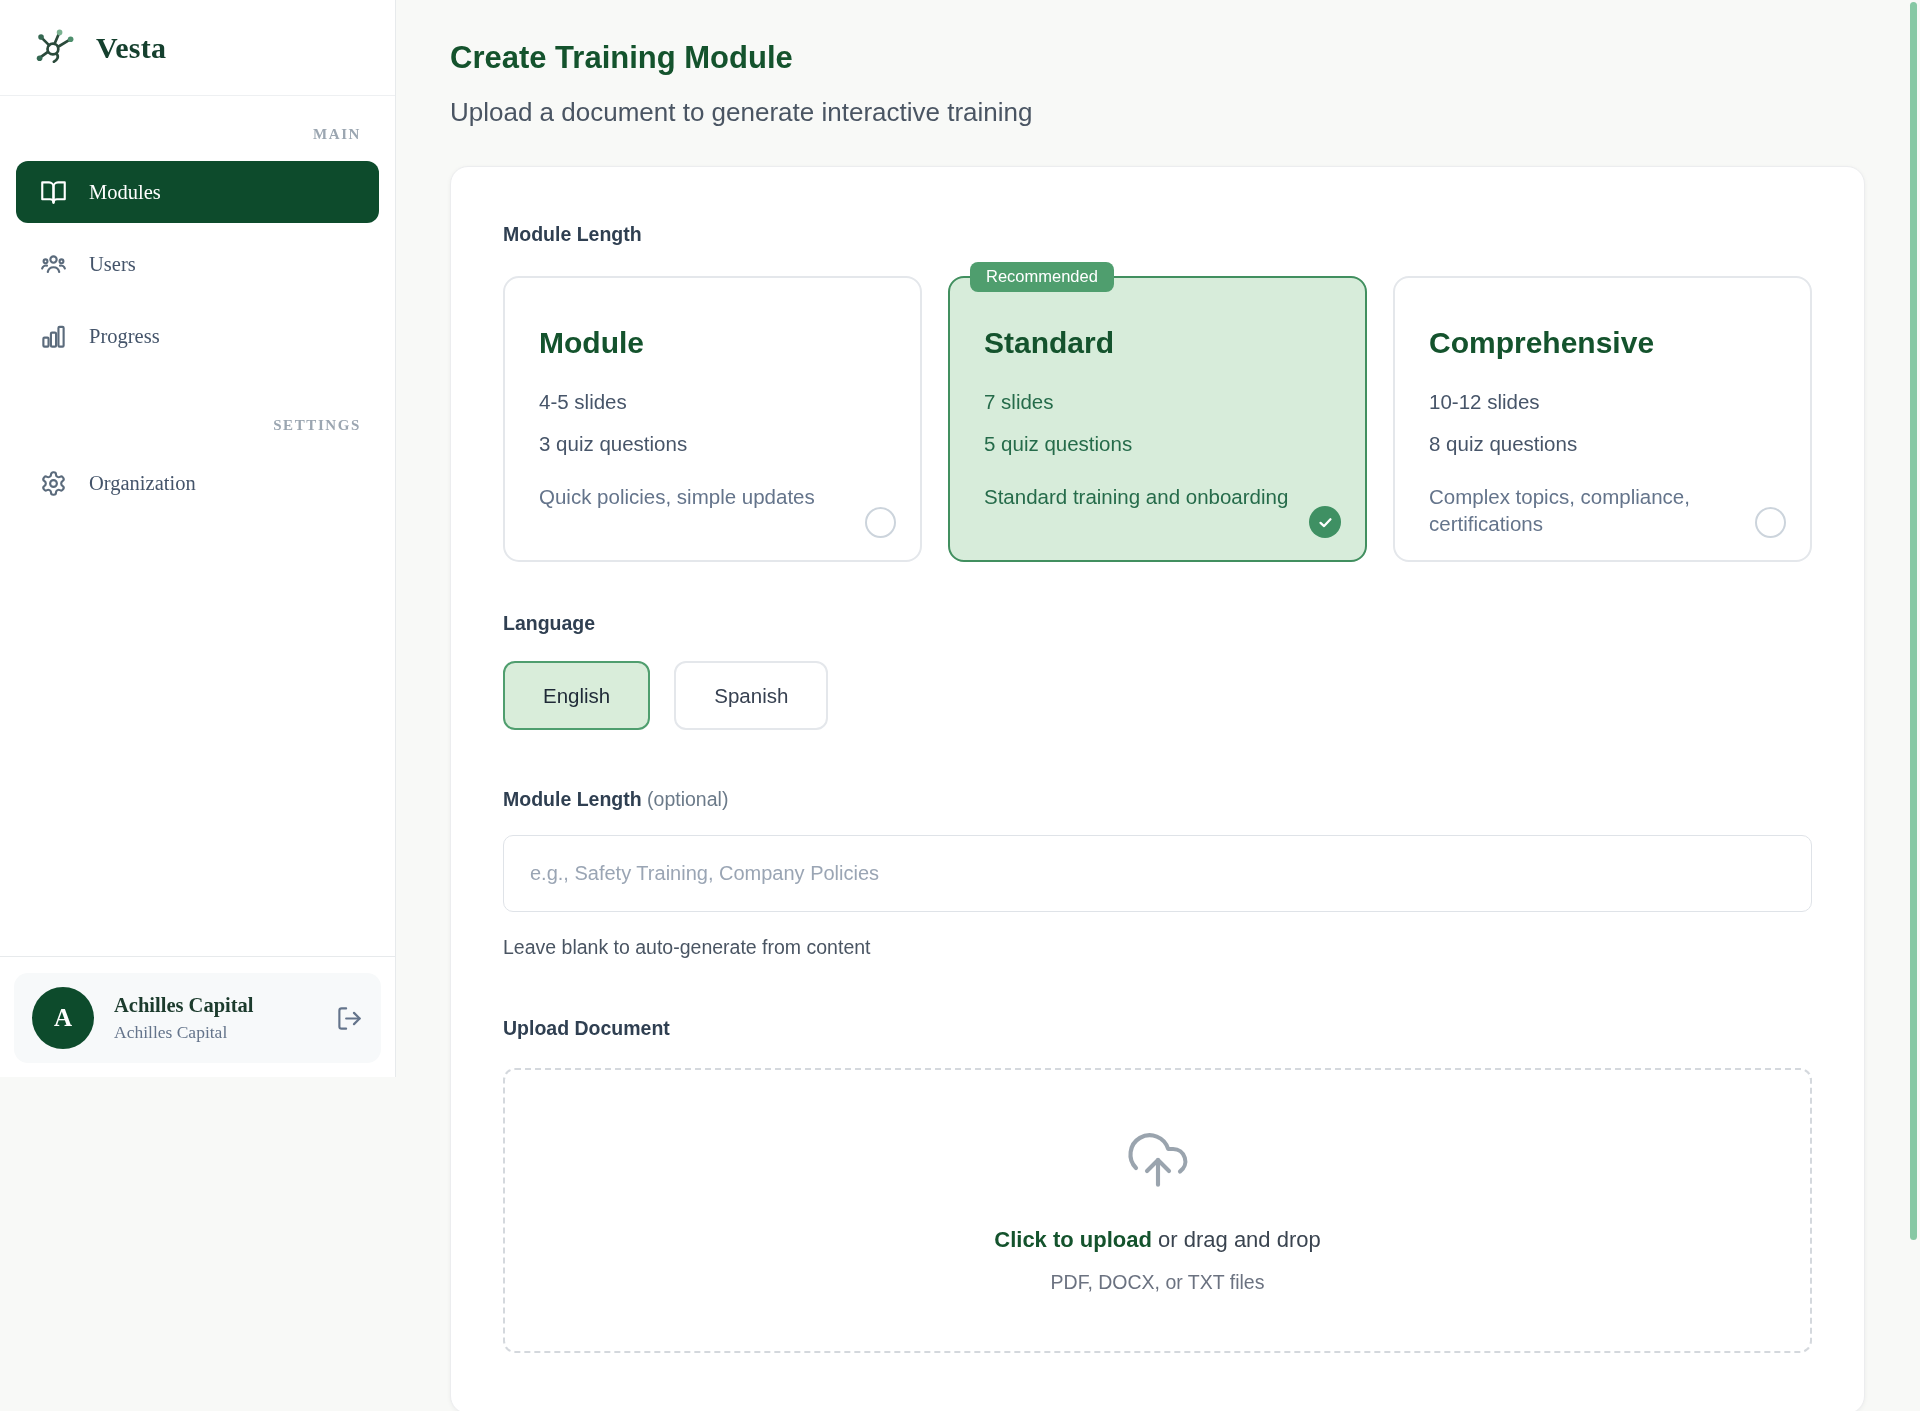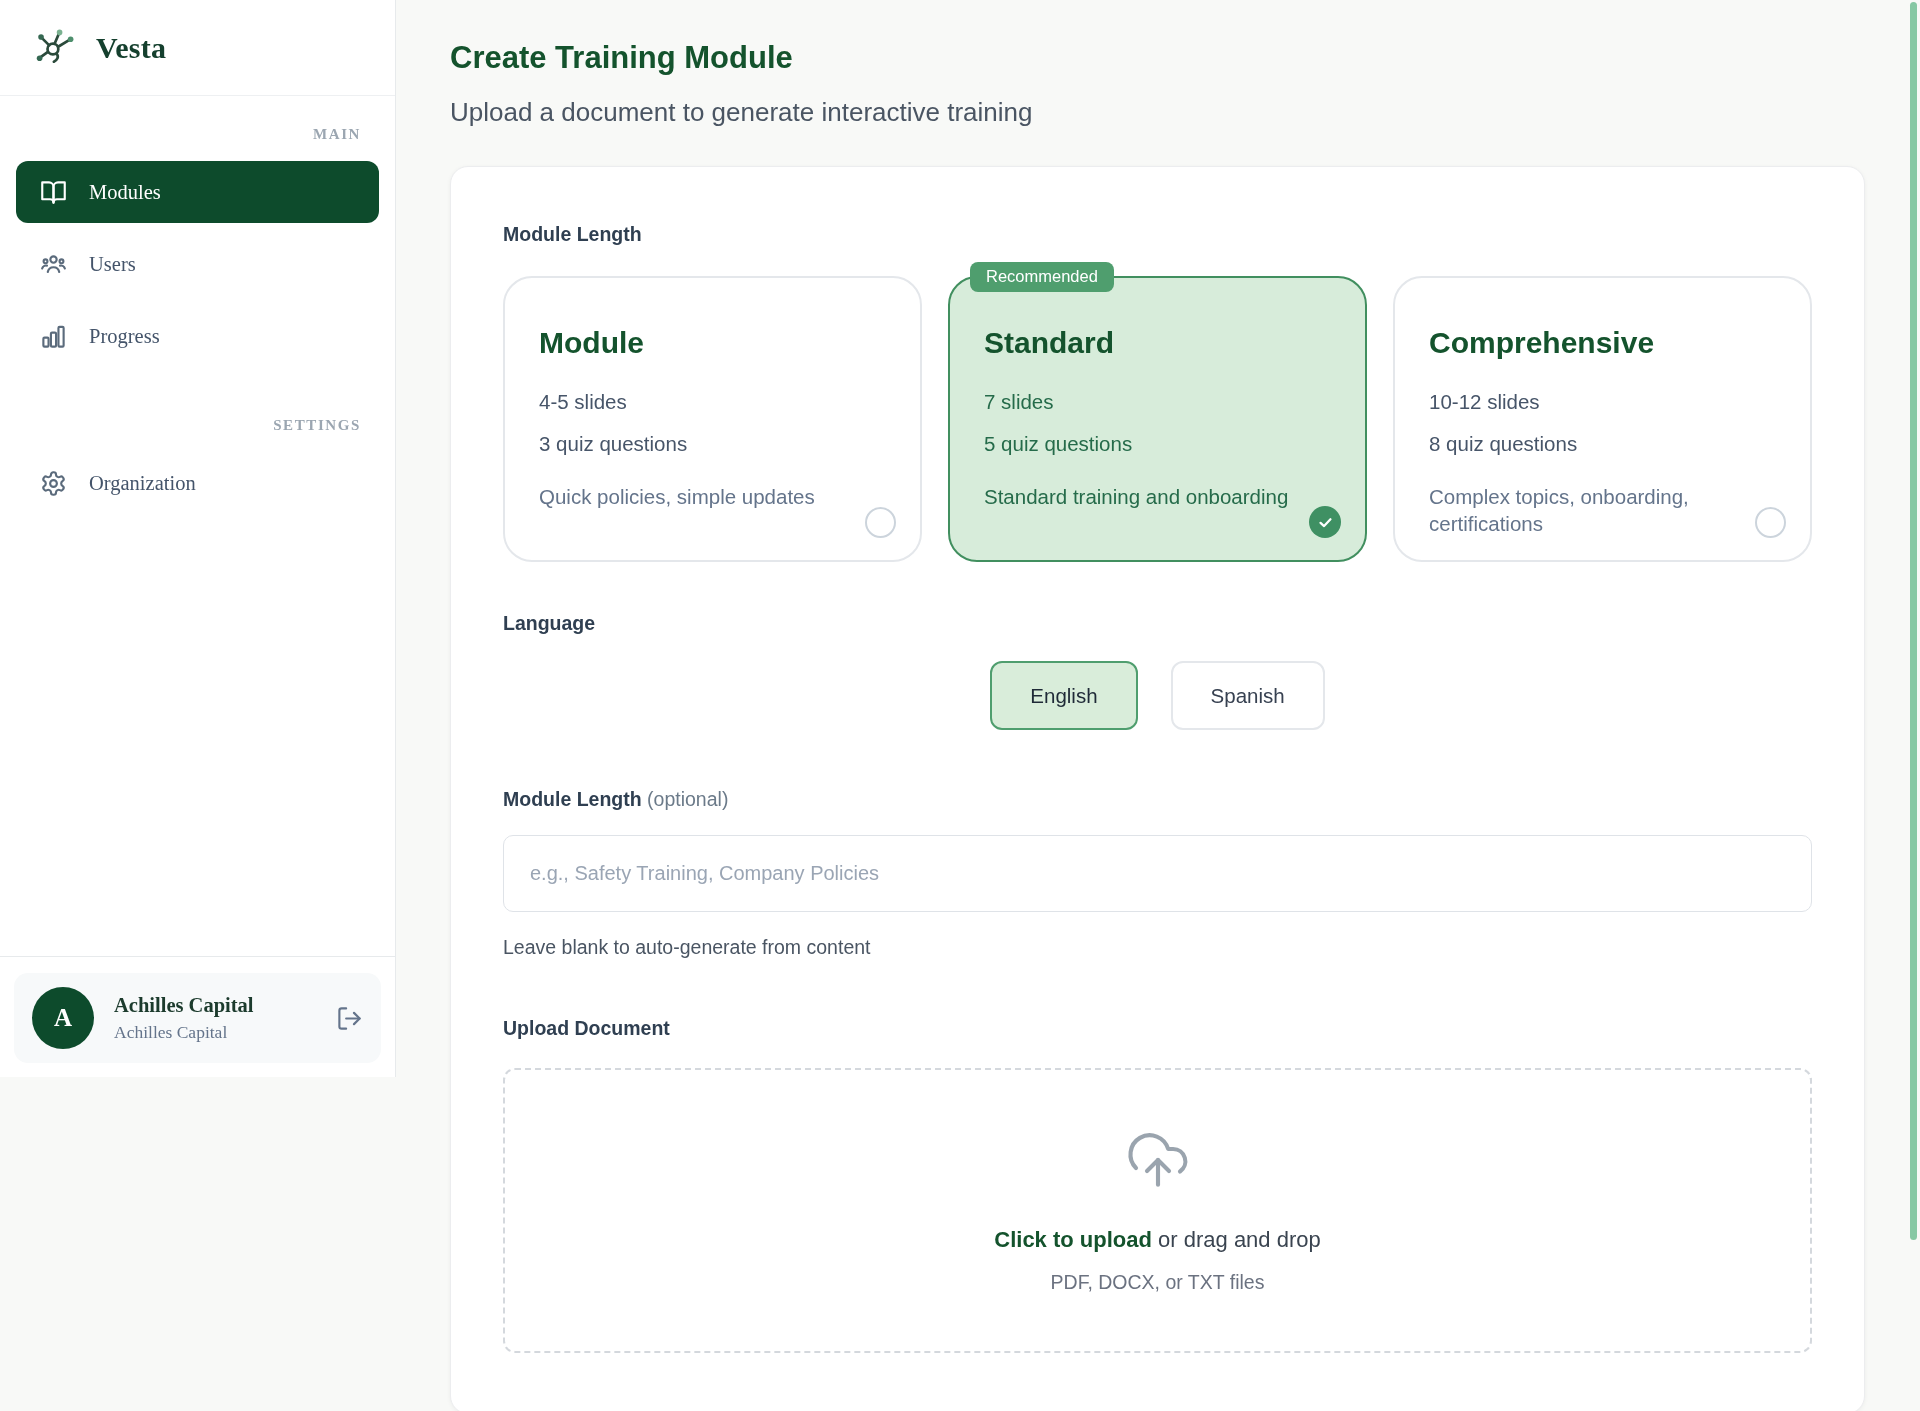--- a/index.html
+++ b/index.html
@@ -66,21 +66,21 @@
     border: 1px solid #ecedef; border-radius: 18px;
     box-shadow: 0 1px 4px rgba(16,24,40,.05);
     padding: 56px 52px 60px;
   }
   .field-label { font-size: 19.5px; font-weight: bold; color: #2f3f51; }
   .optional-note { color: #6b7a89; font-weight: normal; }
 
   
   .options { display: grid; grid-template-columns: repeat(3, 1fr); gap: 26px; margin-top: 30px; }
   .option-card {
-    position: relative; border: 2px solid #e4e7eb; border-radius: 29px;
+    position: relative; border: 2px solid #e4e7eb; border-radius: 16px;
     padding: 48px 34px 28px; height: 286px; background: #fff; cursor: pointer;
   }
   .option-title { font-size: 30px; font-weight: bold; color: #14532d; margin-bottom: 30px; }
   .option-meta  { font-size: 20.5px; color: #475569; margin-bottom: 18px; }
   .option-desc  { font-size: 20.5px; color: #64748b; margin-top: 28px; padding-right: 42px; line-height: 1.3; }
   .option-card.selected { background: #d7ecda; border-color: #418f5f; }
   .option-card.selected .option-meta,
   .option-card.selected .option-desc { color: #256b4a; }
   .badge {
     position: absolute; top: -16px; left: 20px;
@@ -94,21 +94,21 @@
   }
   .check-circle {
     position: absolute; right: 24px; bottom: 22px;
     width: 32px; height: 32px; border-radius: 50%;
     background: #3f9063; display: flex; align-items: center; justify-content: center;
   }
   .check-circle svg { width: 17px; height: 17px; }
 
   
   .language-block { margin-top: 50px; }
-  .lang-buttons { display: flex; gap: 33px; margin-top: 26px; justify-content: center; }
+  .lang-buttons { display: flex; gap: 24px; margin-top: 26px; }
   .lang-btn {
     height: 69px; padding: 0 38px; border-radius: 12px;
     font-size: 20.5px; font-family: inherit; cursor: pointer;
     background: #fff; border: 2px solid #e4e7eb; color: #374151;
   }
   .lang-btn.selected { background: #d9edda; border-color: #4f9e6e; color: #1f2a37; }
 
   
   .title-block { margin-top: 58px; }
   .title-input {
@@ -253,21 +253,21 @@
           <svg viewBox="0 0 24 24" fill="none" stroke="#ffffff" stroke-width="3.2" stroke-linecap="round" stroke-linejoin="round">
             <polyline points="5 12.5 10 17 19 7.5"></polyline>
           </svg>
         </span>
       </article>
 
       <article class="option-card">
         <div class="option-title">Comprehensive</div>
         <div class="option-meta">10-12 slides</div>
         <div class="option-meta">8 quiz questions</div>
-        <div class="option-desc">Complex topics, onboarding, certifications</div>
+        <div class="option-desc">Complex topics, compliance, certifications</div>
         <span class="radio"></span>
       </article>
     </div>
 
     <div class="language-block">
       <div class="field-label">Language</div>
       <div class="lang-buttons">
         <button class="lang-btn selected">English</button>
         <button class="lang-btn">Spanish</button>
       </div>

